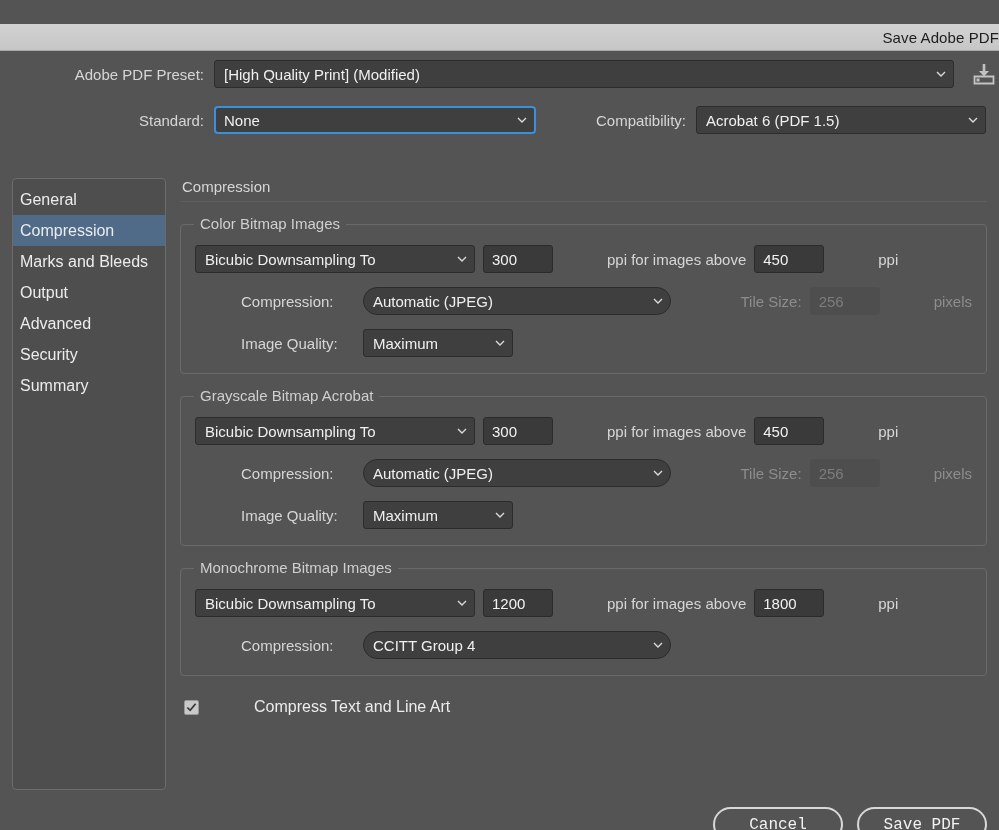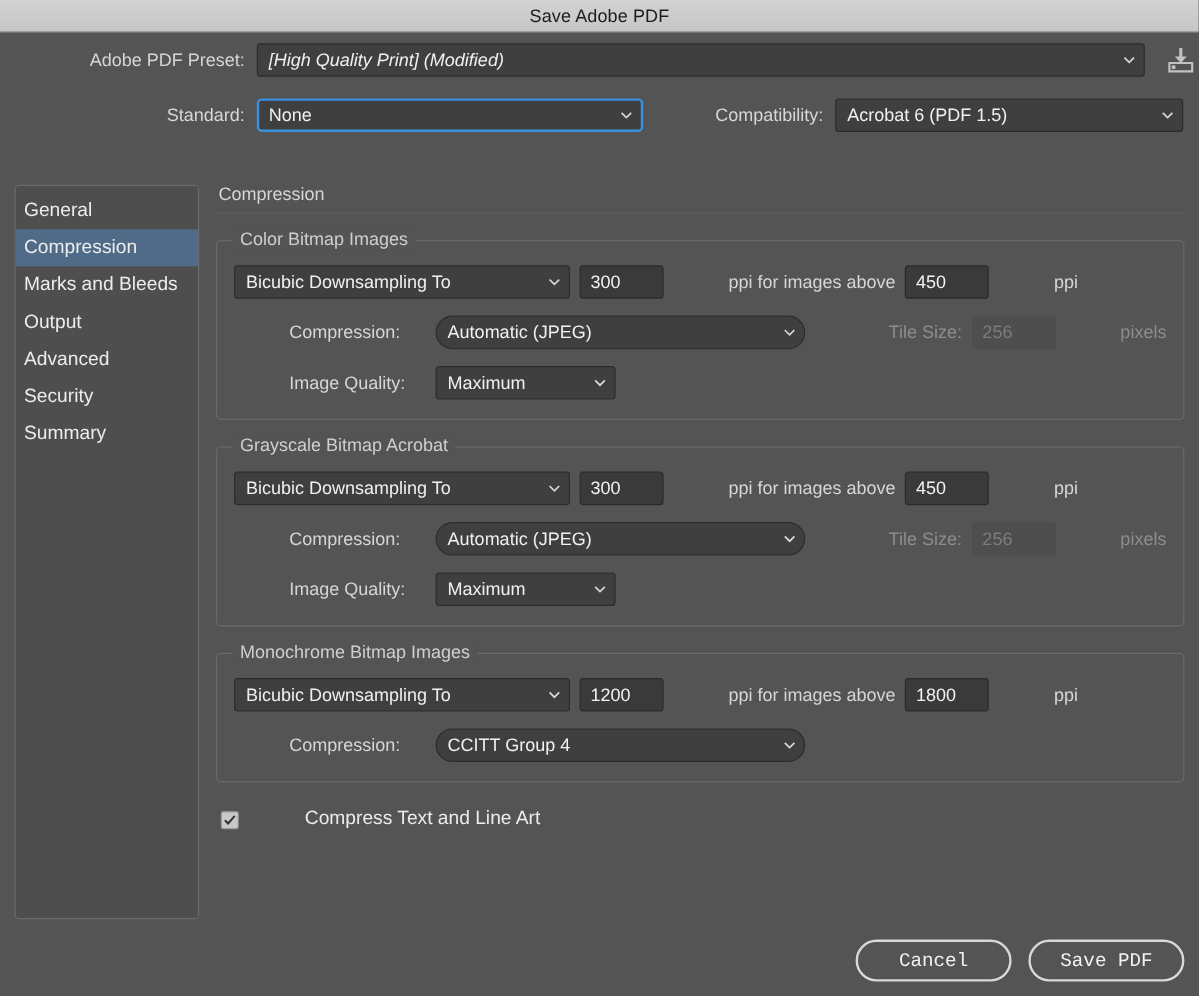--- a/index.html
+++ b/index.html
@@ -14,21 +14,21 @@
     position: relative;
     width: 999px; height: 830px;
     background: #545454;
   }
 
   
   .titlebar {
     height: 27px;
     background: linear-gradient(180deg, #d2d2d2 0%, #c6c6c6 100%);
     border-bottom: 1px solid #a8a8a8;
-    display: flex; align-items: center; justify-content: center;
+    display: flex; align-items: center; justify-content: flex-end; margin-top: 24px;
   }
   .titlebar .title {
     font-size: 15px;
     color: #1d1d1d;
     letter-spacing: .1px;
   }
 
   
   .label {
     font-size: 15px;
@@ -81,21 +81,21 @@
     color: #7d7d7d;
   }
 
   
   .row-preset {
     position: absolute; left: 0; top: 27px;
     width: 999px; height: 46px;
     display: flex; align-items: center;
   }
   .row-preset .label { width: 168px; text-align: right; padding-right: 10px; }
-  .row-preset .select { width: 740px; font-style: italic; }
+  .row-preset .select { width: 740px; }
   #save-preset-icon {
     margin-left: 17px;
     width: 26px; height: 26px;
     display: flex; align-items: center; justify-content: center;
     cursor: pointer;
   }
 
   .row-standard {
     position: absolute; left: 0; top: 73px;
     width: 999px; height: 46px;

